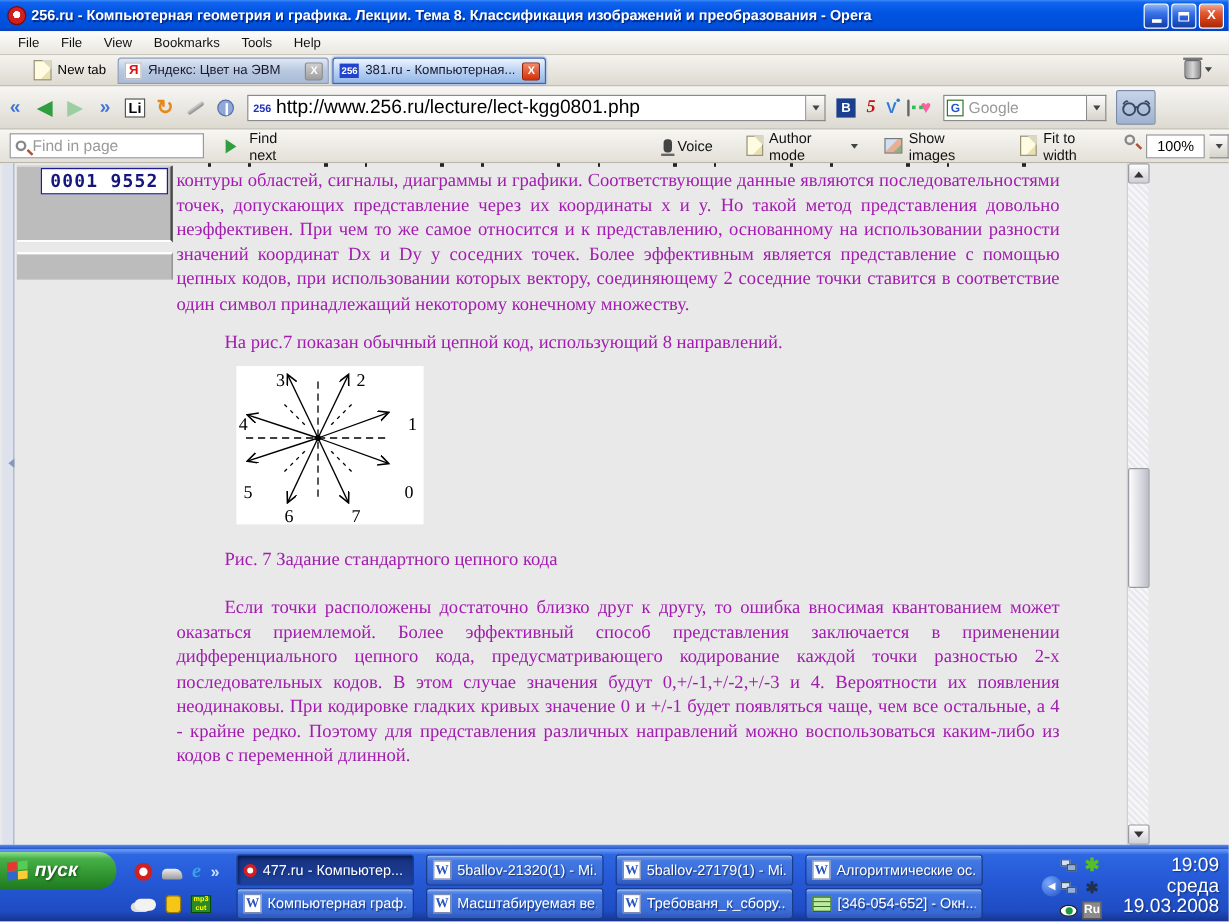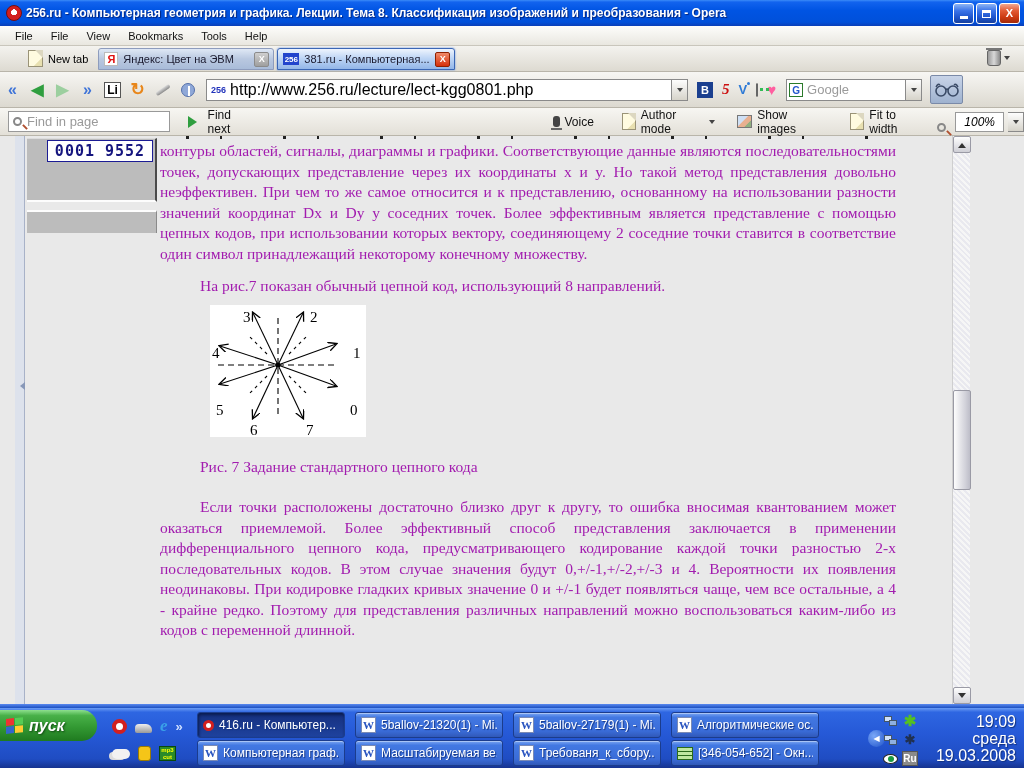--- a/index.html
+++ b/index.html
@@ -89,25 +89,25 @@
   .findbar { position:absolute; left:0; top:108px; width:1024px; height:28px;
     background:linear-gradient(180deg,#f7f6f2,#e3e0d8); border-bottom:1px solid #b9b5aa; display:flex; align-items:center; }
   .find-input { width:172px; height:21px; background:#fff; border:1px solid #999; display:flex; align-items:center; margin-left:8px; padding:0 4px; }
   .mag { width:9px; height:9px; border:2px solid #888; border-radius:50%; position:relative; flex:none; margin-right:5px; }
   .mag::after { content:""; position:absolute; left:7px; top:7px; width:6px; height:2px; background:#b05030; transform:rotate(45deg); }
   .findbar .tool { display:flex; align-items:center; gap:5px; color:#111; font-size:12px; }
   .play-green { width:0; height:0; border:6px solid transparent; border-left:9px solid #2f9e3f; }
   .mic-glyph { width:7px; height:11px; background:#444; border-radius:3px; position:relative; }
   .mic-glyph::after { content:""; position:absolute; left:-2px; bottom:-3px; width:11px; height:3px; border-bottom:2px solid #666; }
   .img-glyph { width:16px; height:13px; border:1px solid #777; background:linear-gradient(135deg,#cfe0f5 0 40%,#e8b090 45% 70%,#90b080 75% 100%); }
-  .zoombox { display:flex; align-items:flex-end; gap:4px; margin-left:14px;font-style:italic; }
+  .zoombox { display:flex; align-items:flex-start; gap:4px; margin-left:14px; }
   .zoom-value { border:1px solid #999; background:#fff; padding:2px 8px; font-size:12px; }
 
   
-  .content { position:absolute; left:15px; top:136px; width:957px; height:568px; background:#e9e9e9; }
+  .content { position:absolute; left:2px; top:136px; width:957px; height:568px; background:#e9e9e9; }
   .panel-strip { position:absolute; left:0; top:0; width:10px; height:568px; background:#dde2ec; border-right:1px solid #a8b2c8; }
   .panel-strip .toggle { position:absolute; left:1px; top:246px; width:0; height:0;
     border:4px solid transparent; border-right:5px solid #8898b8; }
   .banner1 { position:absolute; left:12px; top:2px; width:130px; height:64px; background:#bcbcbc;
     border-right:2px solid #4a4a4a; border-bottom:2px solid #fdfdfd; border-top:1px solid #dcdcdc; }
   .counter { position:absolute; left:20px; top:1px; width:106px; height:22px; background:#fff; border:1px solid #1c1c94;
     color:#15157e; font-family:"DejaVu Sans Mono",monospace; font-weight:bold; font-size:15px;
     display:flex; align-items:center; justify-content:center; letter-spacing:1px; }
   .banner2 { position:absolute; left:12px; top:74px; width:130px; height:23px; background:#bcbcbc;
     border-top:2px solid #fdfdfd; border-right:1px solid #8a8a8a; }
@@ -390,21 +390,21 @@
     <span class="chev">»</span>
   </div>
   <div class="ql ql-2">
     <span class="cloud-glyph"></span>
     <span class="qip-glyph"></span>
     <span class="mp3-glyph">mp3 cut</span>
   </div>
 
   <div class="taskbtn active" style="left:197px; top:4px;">
     <span class="opera-o" style="width:11px;height:11px;border-width:3px;"></span>
-    <span class="label">416.ru - Компьютер...</span>
+    <span class="label">477.ru - Компьютер...</span>
   </div>
   <div class="taskbtn" style="left:355px; top:4px;">
     <span class="word-icon">W</span>
     <span class="label">5ballov-21320(1) - Mi...</span>
   </div>
   <div class="taskbtn" style="left:513px; top:4px;">
     <span class="word-icon">W</span>
     <span class="label">5ballov-27179(1) - Mi...</span>
   </div>
   <div class="taskbtn" style="left:671px; top:4px;">

